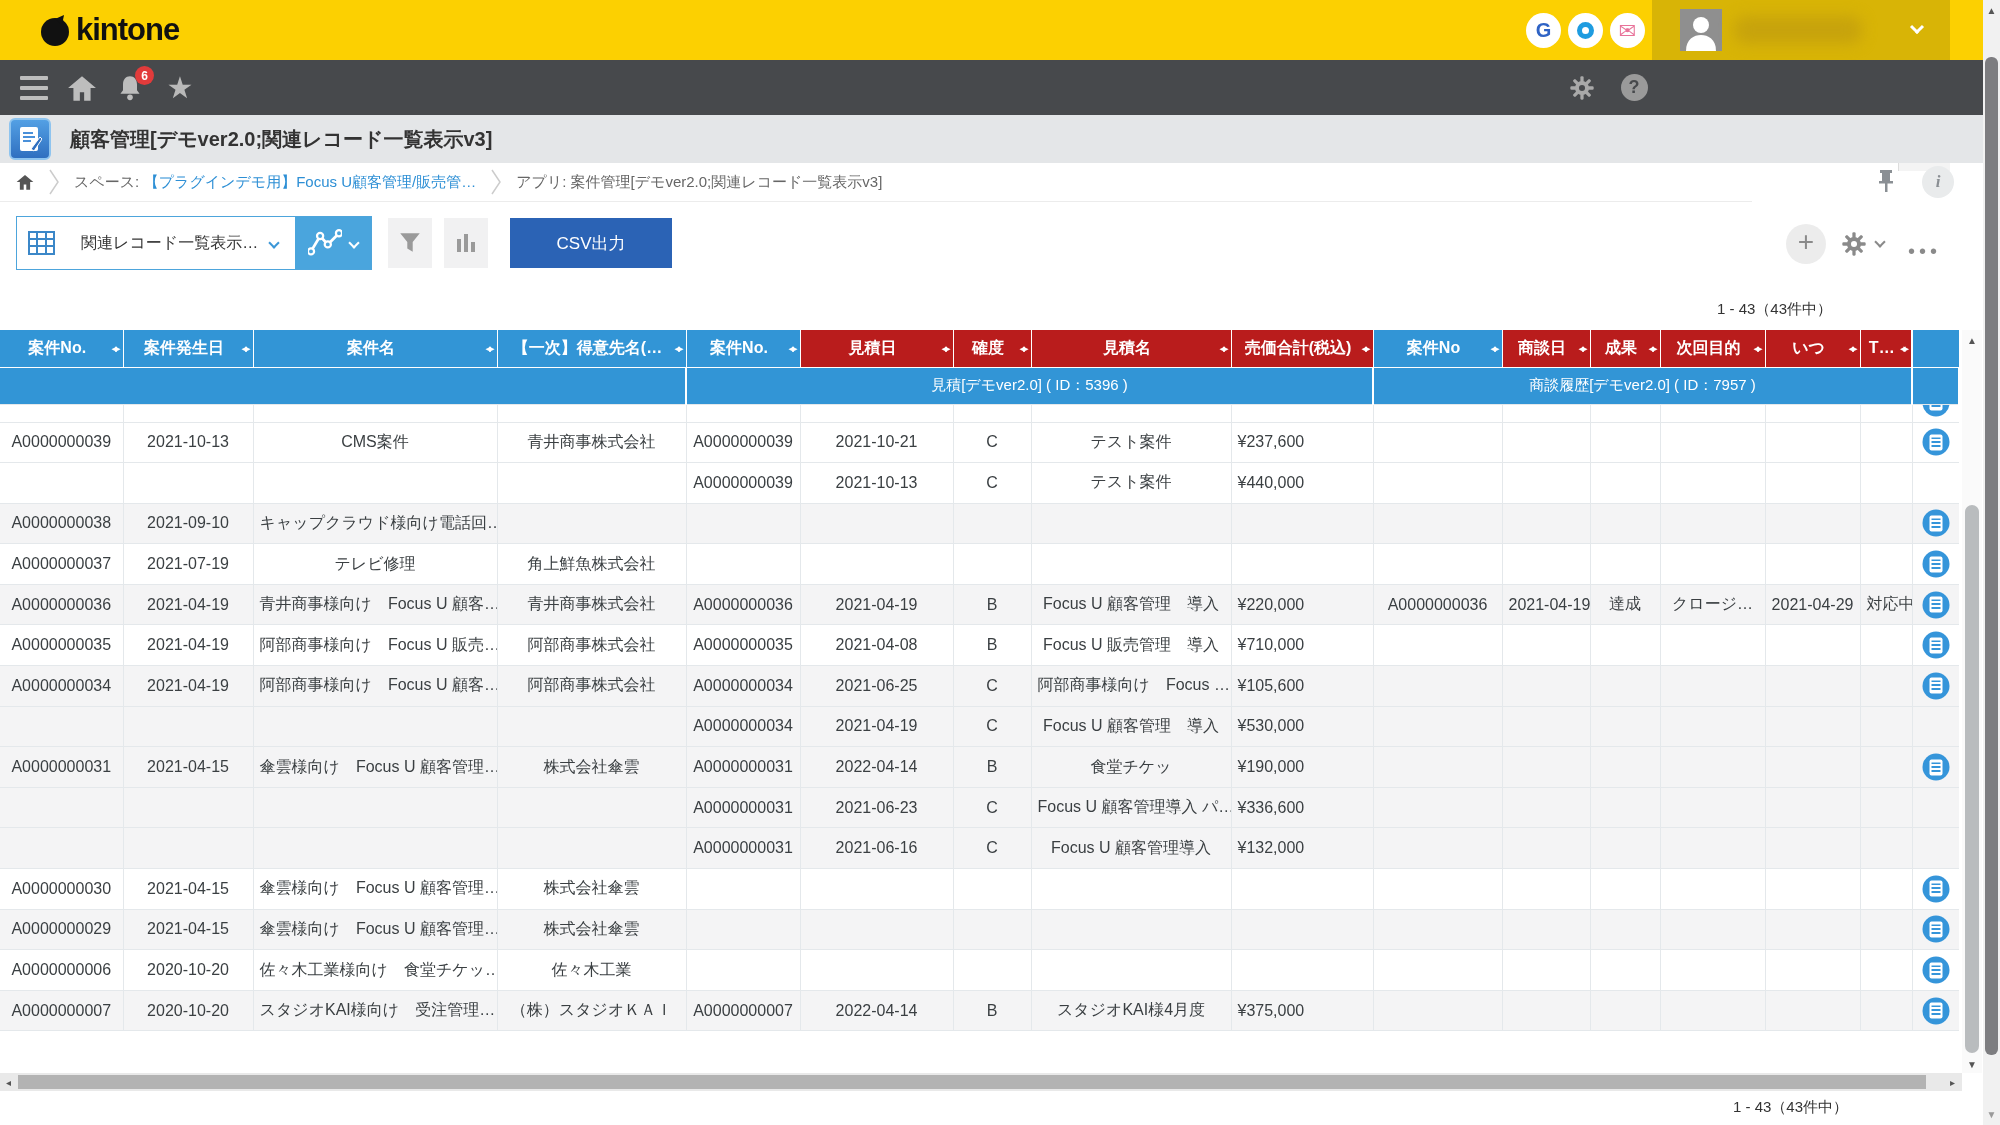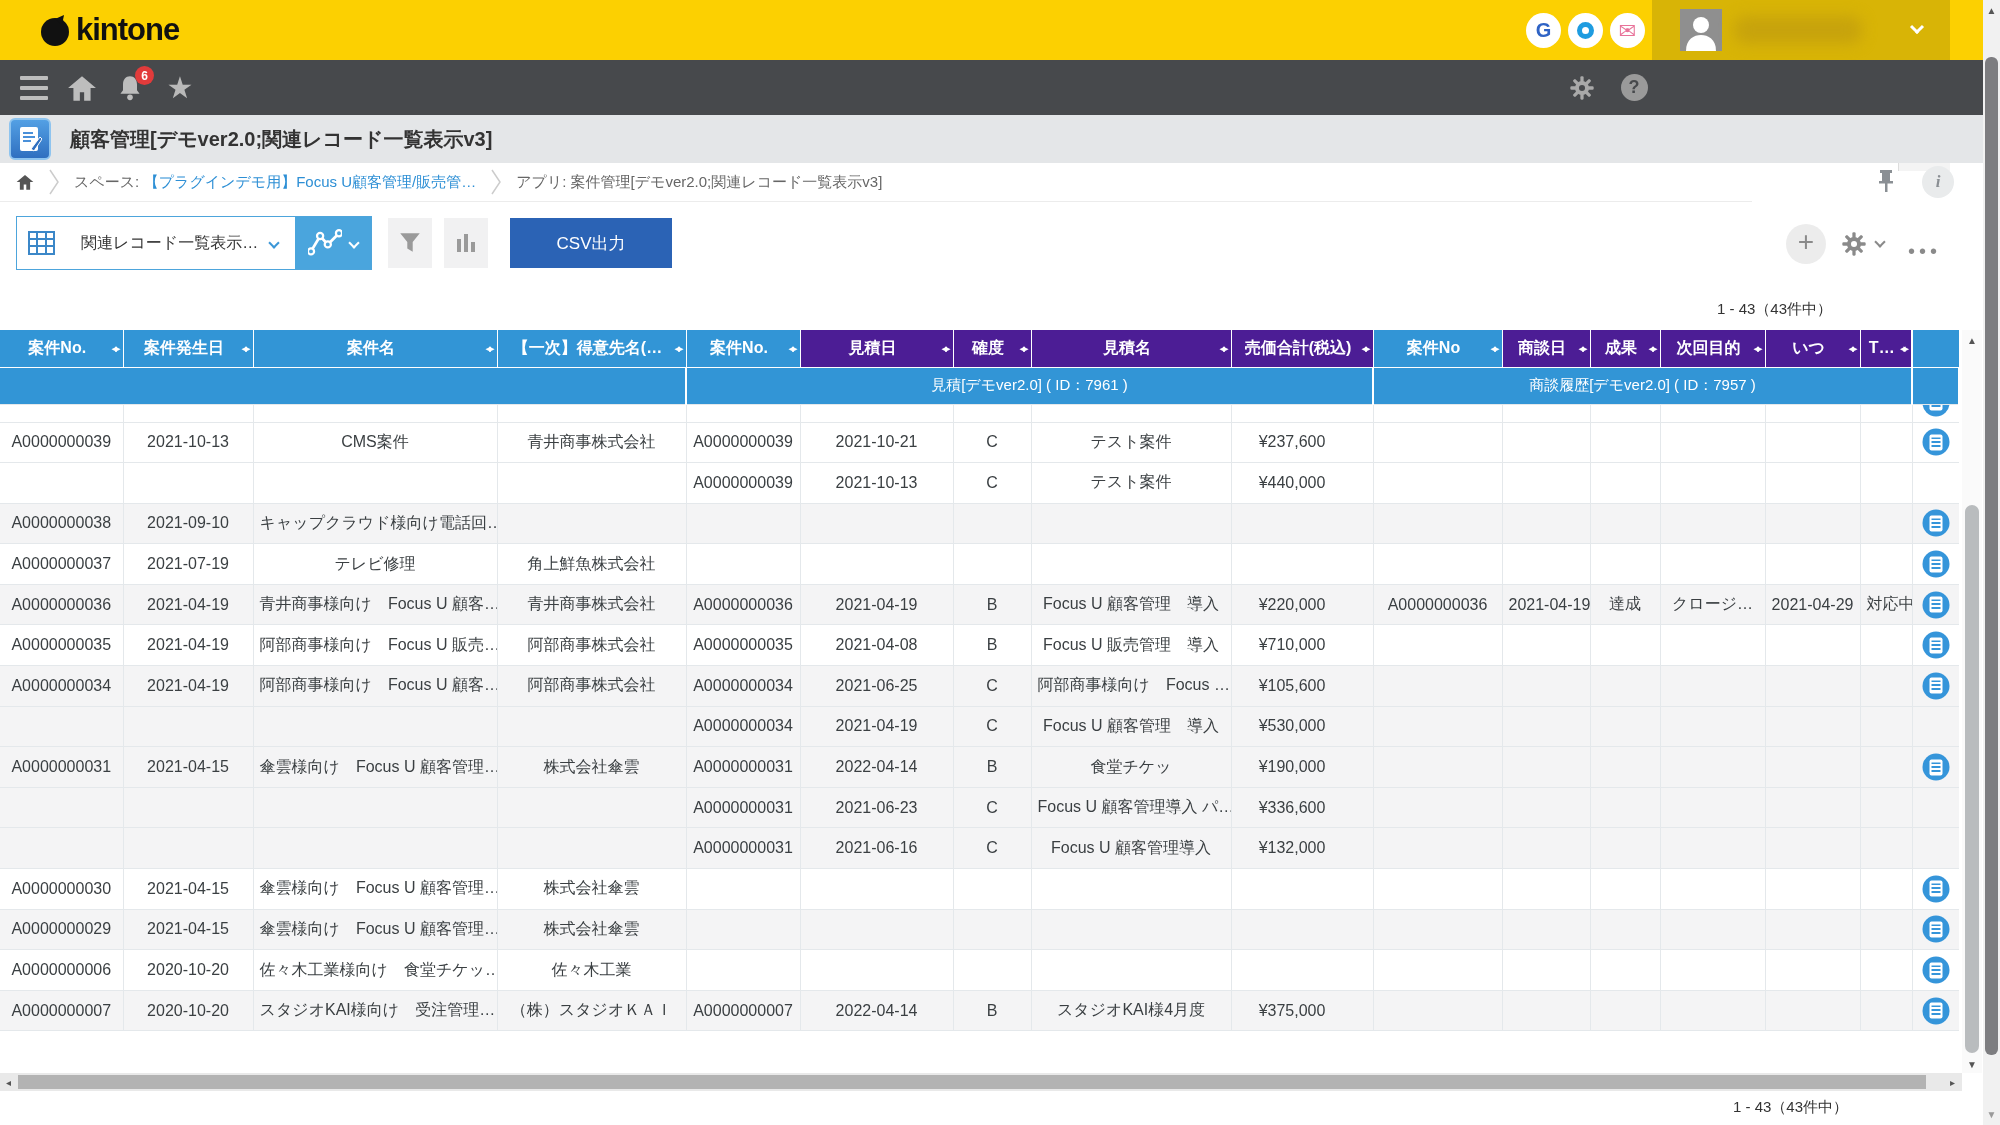--- a/index.html
+++ b/index.html
@@ -62,25 +62,25 @@
   .dots-btn{position:absolute;left:1908px;top:240px;color:#8a8a8a;font-size:20px;letter-spacing:4px;cursor:pointer;}
   .pag{position:absolute;font-size:15px;color:#333;}
   .pag-top{right:168px;top:300px;}
   .pag-bottom{right:152px;top:1098px;}
 
   
   .table-wrap{position:absolute;left:0;top:330px;width:1962px;height:743px;overflow:hidden;}
   table.grid{border-collapse:collapse;table-layout:fixed;width:1960px;}
   .grid th{height:37px;color:#fff;font-size:16px;font-weight:bold;position:relative;border-right:1px solid rgba(255,255,255,.9);border-bottom:1px solid #fff;white-space:nowrap;overflow:hidden;text-align:center;padding:0 14px 0 6px;margin-top:44px;}
   .h-dark{background:#3295d6;}
-  .h-light{background:#4c1d95;}
+  .h-light{background:#b91c1c;}
   .sort{position:absolute;right:4px;top:50%;transform:translateY(-50%);font-size:11px;letter-spacing:-2px;color:#fff;}
   .band{height:37px;background:#3295d6;color:#fff;font-size:15px;text-align:center;border-right:2px solid #fff;border-bottom:1px solid #e4e8eb;white-space:nowrap;overflow:hidden;}
   .grid td.cell{height:40.6px;font-size:16px;color:#3a3f42;text-align:center;white-space:nowrap;overflow:hidden;border-right:1px solid #e4e8eb;border-bottom:1px solid #e4e8eb;padding:0 6px;}
-  .grid td.num{text-align:center;padding-right:26px;}
+  .grid td.num{text-align:left;padding-right:26px;}
   .grid tr.white td{background:#fff;}
   .grid tr.gray td{background:#f4f4f5;}
   .grid td.icell{position:relative;border-right:none;padding:0;}
   .rec{position:absolute;left:50%;top:50%;transform:translate(-50%,-50%);width:27px;height:27px;border-radius:50%;background:#3595da;display:flex;align-items:center;justify-content:center;cursor:pointer;}
   .rec .pg{width:13px;height:16px;background:#fff;border-radius:2px;position:relative;}
   .rec .pg::before{content:"";position:absolute;left:2px;right:2px;top:3px;height:11px;background:repeating-linear-gradient(to bottom,#3595da 0 1.5px,rgba(0,0,0,0) 1.5px 4px);}
   .grid tr.partial td{height:18px;}
   .grid tr.partial .rec{top:-2px;}
 
   
@@ -301,21 +301,21 @@
             <th class="h-dark">案件No<span class="sort">◂▸</span></th>
             <th class="h-light">商談日<span class="sort">◂▸</span></th>
             <th class="h-light">成果<span class="sort">◂▸</span></th>
             <th class="h-light">次回目的<span class="sort">◂▸</span></th>
             <th class="h-light">いつ<span class="sort">◂▸</span></th>
             <th class="h-light">T…<span class="sort">◂▸</span></th>
             <th class="h-dark" style="border-left:2px solid #fff"></th>
           </tr>
           <tr>
             <td class="band" colspan="4"></td>
-            <td class="band" colspan="5">見積[デモver2.0] ( ID：7961 )</td>
+            <td class="band" colspan="5">見積[デモver2.0] ( ID：5396 )</td>
             <td class="band" colspan="6">商談履歴[デモver2.0] ( ID：7957 )</td>
             <td class="band" style="border-left:2px solid #fff"></td>
           </tr>
           <tr class="white partial">
             <td class="cell"></td>
             <td class="cell"></td>
             <td class="cell"></td>
             <td class="cell"></td>
             <td class="cell"></td>
             <td class="cell"></td>

